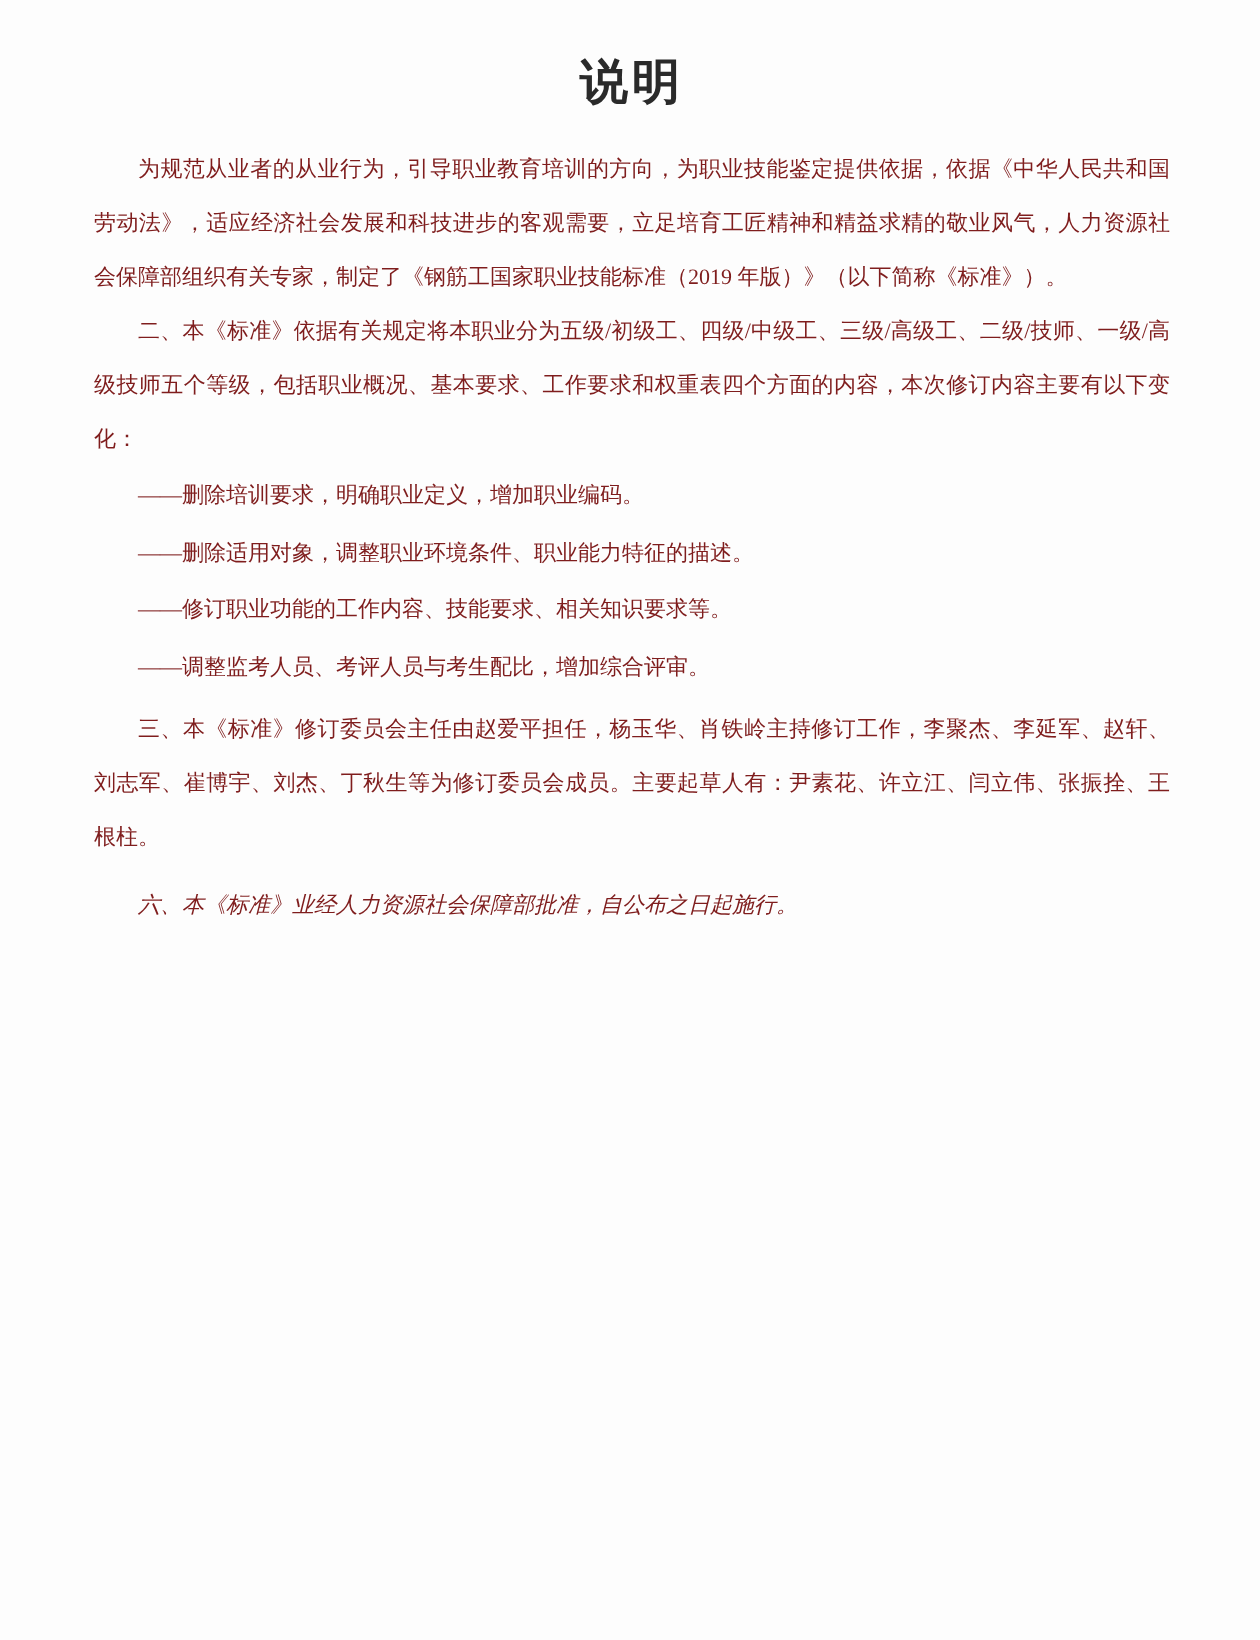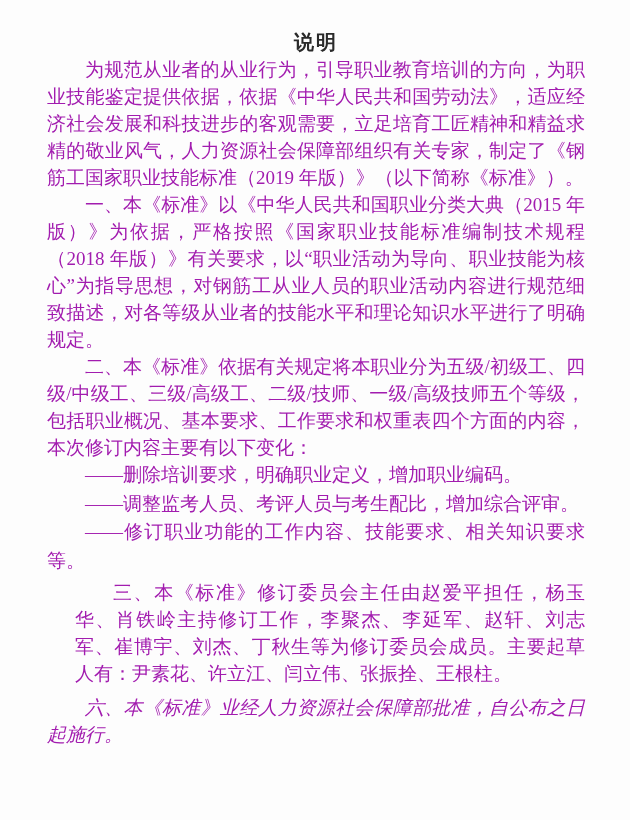--- a/index.html
+++ b/index.html
@@ -10,48 +10,48 @@
   }
   .page {
     width: 630px;
     height: 820px;
     background: #fdfdfd;
     padding: 28px 45px 0 47px;
     overflow: hidden;
   }
   .doc-title {
     font-family: "Liberation Sans", "DejaVu Sans", sans-serif;
-    font-size: 20px;
+    font-size: 24px;
     font-weight: 700;
     color: #2a2a2a;
     text-align: center;
     letter-spacing: 2px;
     line-height: 28px;
-    margin-bottom: 0;
+    margin-bottom: 16px;
   }
   .para {
-    font-size: 19px;
-    color: #a21caf;
+    font-size: 11px;
+    color: #7f1d1d;
     line-height: 27px;
     text-align: justify;
     text-indent: 2em;
   }
   .dash { line-height: 28.5px; }
-  .gap4 { margin-top: 4px; margin-left: 28px; }
+  .gap4 { margin-top: 4px; }
   .gap7 { margin-top: 7px; font-style: italic; }
 </style>
 </head>
 <body>
 
 <div class="page">
   <h1 class="doc-title">说明</h1>
 
   <p class="para">为规范从业者的从业行为，引导职业教育培训的方向，为职业技能鉴定提供依据，依据《中华人民共和国劳动法》，适应经济社会发展和科技进步的客观需要，立足培育工匠精神和精益求精的敬业风气，人力资源社会保障部组织有关专家，制定了《钢筋工国家职业技能标准（2019 年版）》（以下简称《标准》）。</p>
-  <p class="para">一、本《标准》以《中华人民共和国职业分类大典（2015 年版）》为依据，严格按照《国家职业技能标准编制技术规程（2018 年版）》有关要求，以“职业活动为导向、职业技能为核心”为指导思想，对钢筋工从业人员的职业活动内容进行规范细致描述，对各等级从业者的技能水平和理论知识水平进行了明确规定。</p>
   <p class="para">二、本《标准》依据有关规定将本职业分为五级/初级工、四级/中级工、三级/高级工、二级/技师、一级/高级技师五个等级，包括职业概况、基本要求、工作要求和权重表四个方面的内容，本次修订内容主要有以下变化：</p>
 
   <p class="para dash">——删除培训要求，明确职业定义，增加职业编码。</p>
+  <p class="para dash">——删除适用对象，调整职业环境条件、职业能力特征的描述。</p>
+  <p class="para dash">——修订职业功能的工作内容、技能要求、相关知识要求等。</p>
   <p class="para dash">——调整监考人员、考评人员与考生配比，增加综合评审。</p>
-  <p class="para dash">——修订职业功能的工作内容、技能要求、相关知识要求等。</p>
 
   <p class="para gap4">三、本《标准》修订委员会主任由赵爱平担任，杨玉华、肖铁岭主持修订工作，李聚杰、李延军、赵轩、刘志军、崔博宇、刘杰、丁秋生等为修订委员会成员。主要起草人有：尹素花、许立江、闫立伟、张振拴、王根柱。</p>
   <p class="para gap7">六、本《标准》业经人力资源社会保障部批准，自公布之日起施行。</p>
 </div>
 
 </body></html>

